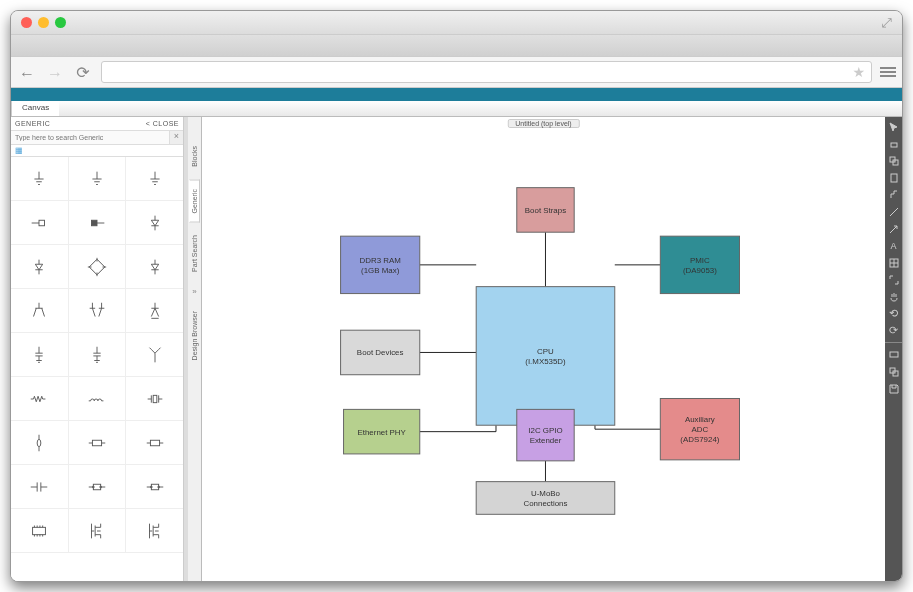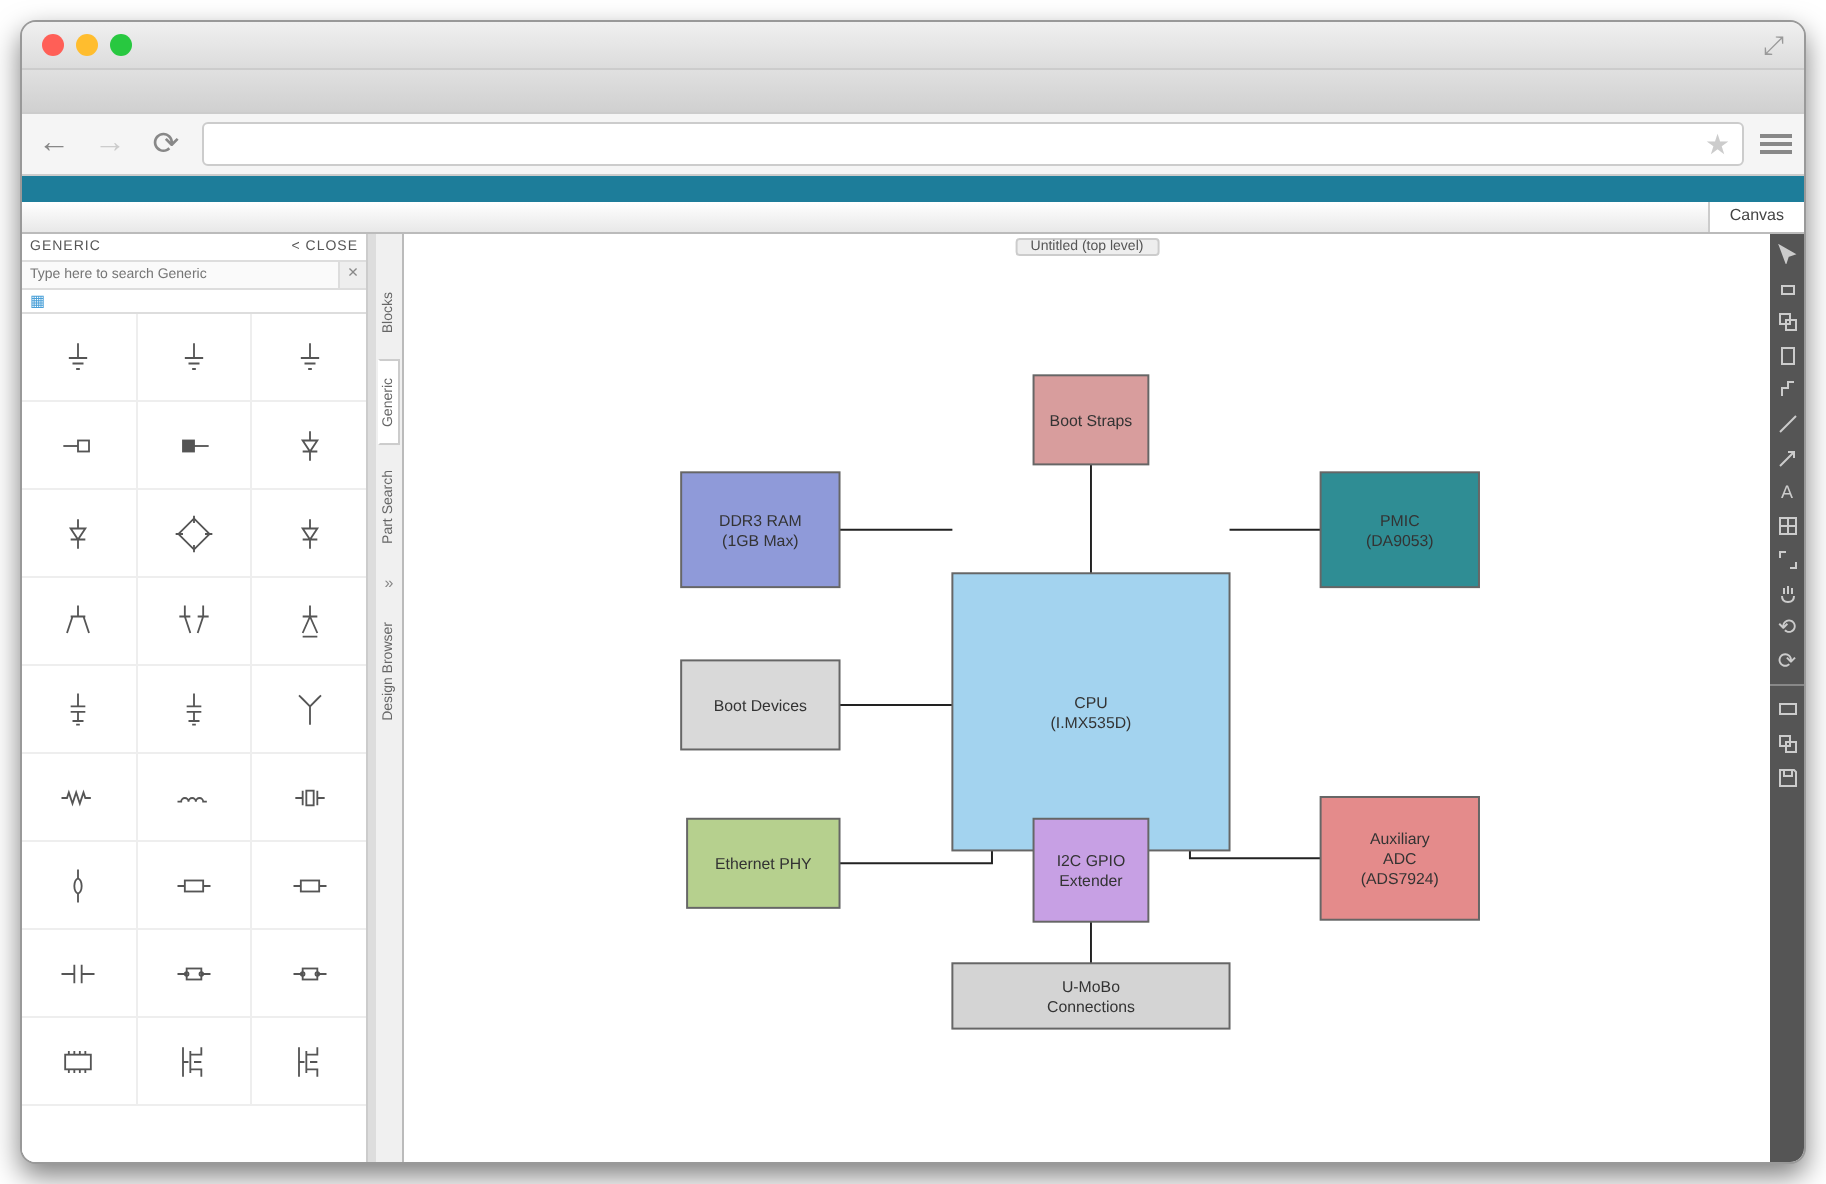--- a/index.html
+++ b/index.html
@@ -17,21 +17,21 @@
 
 .navbar { height:32px; background:#f5f5f5; border-top:1px solid #ccc; border-bottom:1px solid #ccc; display:flex; align-items:center; padding:0 6px; gap:8px; }
 .navbtn { color:#888; font-size:16px; width:20px; text-align:center; }
 .urlbar { flex:1; height:22px; background:#fff; border:1px solid #ccc; border-radius:3px; display:flex; align-items:center; justify-content:flex-end; padding:0 6px; }
 .star { color:#ccc; font-size:14px; }
 .menu-icon { display:flex; flex-direction:column; gap:2px; }
 .menu-icon span { width:16px; height:2px; background:#888; }
 
 .ribbon { height:13px; background:#1d7d9a; }
 
-.tabstrip { height:16px; background:linear-gradient(#fff,#e8e8e8); display:flex; justify-content:flex-end; border-bottom:1px solid #bbb; }
+.tabstrip { height:16px; background:linear-gradient(#fff,#e8e8e8); display:flex; border-bottom:1px solid #bbb; }
 .canvas-tab { font-size:8px; color:#444; padding:2px 10px; border-left:1px solid #ccc; background:#fff; }
 
 .workspace { flex:1; display:flex; overflow:hidden; background:#fff; }
 
 
 .leftpanel { width:173px; display:flex; flex-direction:column; border-right:1px solid #ccc; background:#fff; }
 .lp-header { height:14px; display:flex; justify-content:space-between; align-items:center; padding:0 4px; font-size:7px; color:#555; letter-spacing:0.5px; border-bottom:1px solid #ddd; }
 .lp-search { display:flex; border-bottom:1px solid #ddd; }
 .lp-search input { flex:1; border:none; font-size:7px; padding:3px 4px; background:#fafafa; color:#888; outline:none; }
 .lp-search .xbtn { width:14px; text-align:center; font-size:9px; color:#888; border-left:1px solid #ddd; background:#eee; }

